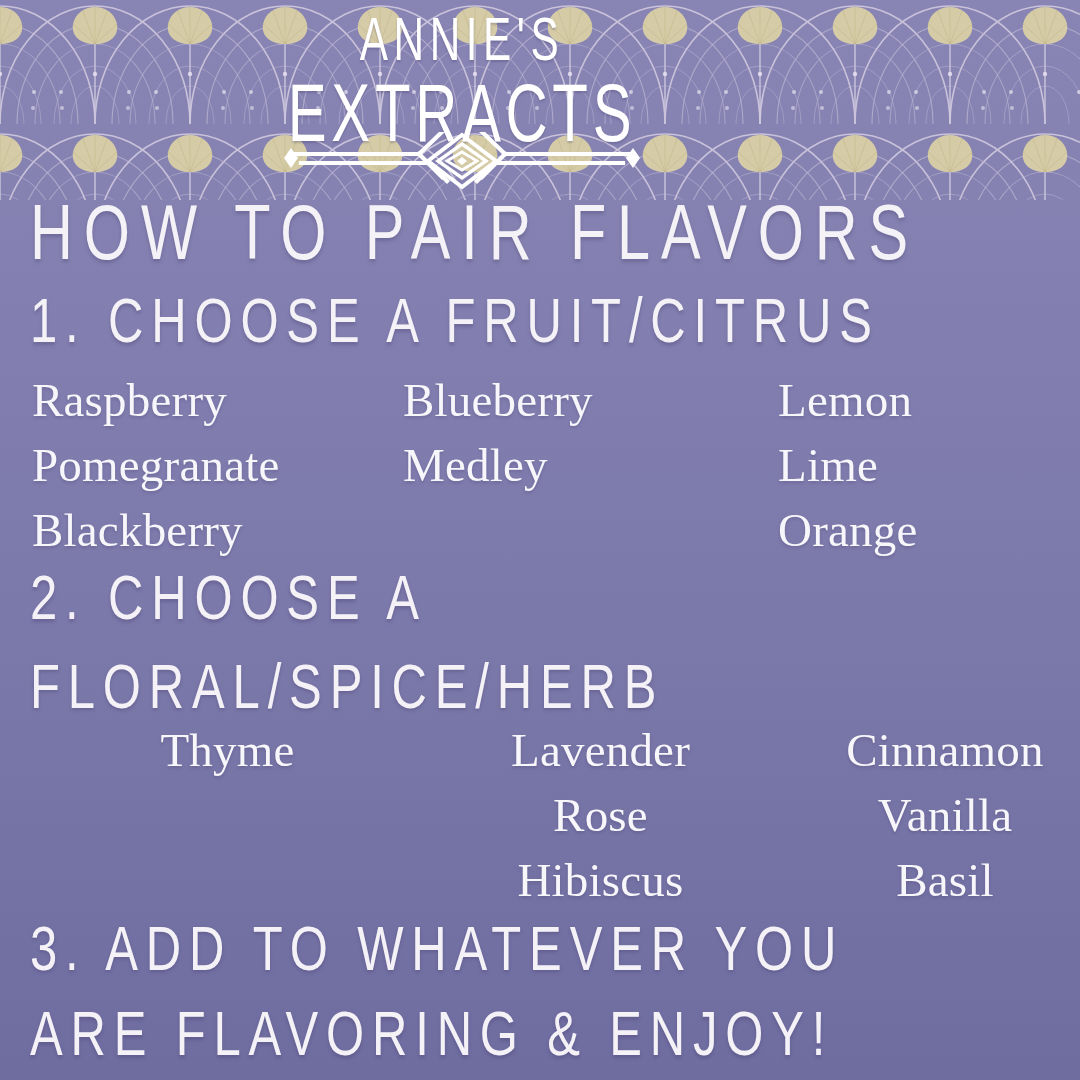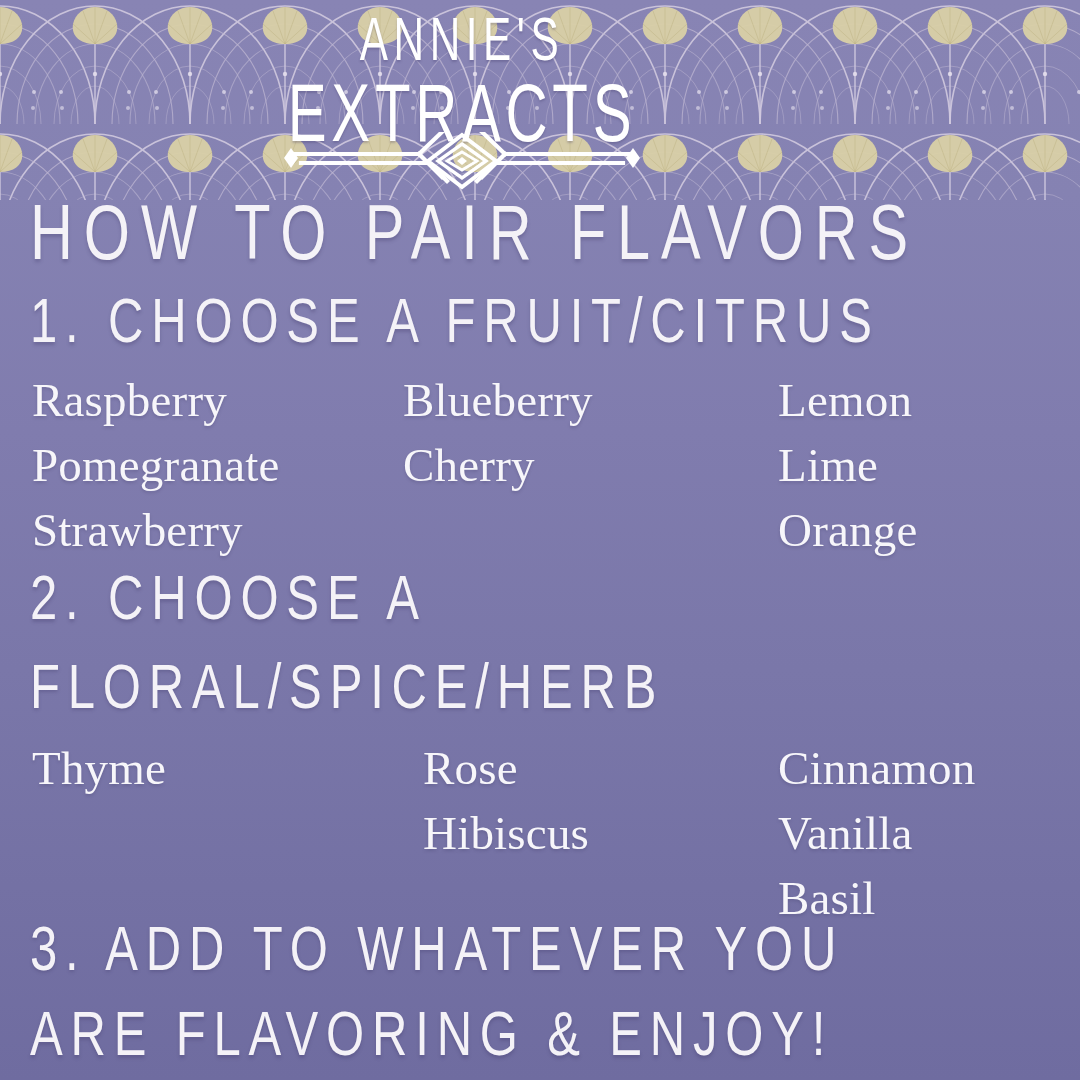--- a/index.html
+++ b/index.html
@@ -146,21 +146,21 @@
     color: #f7f6fa;
     font-family: "Liberation Serif", serif;
     font-size: 47px;
     line-height: 65px;
     letter-spacing: 0.2px;
     white-space: nowrap;
     text-shadow: 0 2px 3px rgba(62,57,102,0.26);
   }
 
   #fruit-grid { top: 368px; }
-  #herb-grid  { top: 736px; grid-template-columns: 391px 355px 334px; }
+  #herb-grid  { top: 718px; grid-template-columns: 391px 355px 334px; text-align: center; }
 </style>
 </head>
 <body>
 
 <div id="poster">
 
   <div id="pattern-band">
     <svg width="1080" height="200" viewBox="0 0 1080 200" xmlns="http://www.w3.org/2000/svg" aria-hidden="true">
       <defs>
         <g id="fan">
@@ -255,43 +255,44 @@
   </div>
 
   <div id="title" class="heading">HOW TO PAIR FLAVORS</div>
 
   <div id="step1-heading" class="heading">1. CHOOSE A FRUIT/CITRUS</div>
 
   <div id="fruit-grid" class="option-grid">
     <div class="option-col">
       <span class="option-item">Raspberry</span>
       <span class="option-item">Pomegranate</span>
-      <span class="option-item">Strawberry</span>
+      <span class="option-item">Blackberry</span>
     </div>
     <div class="option-col">
       <span class="option-item">Blueberry</span>
-      <span class="option-item">Cherry</span>
+      <span class="option-item">Medley</span>
     </div>
     <div class="option-col">
       <span class="option-item">Lemon</span>
       <span class="option-item">Lime</span>
       <span class="option-item">Orange</span>
     </div>
   </div>
 
   <div id="step2-heading" class="heading">
     <span class="hl hl1">2. CHOOSE A</span>
     <span class="hl hl2">FLORAL/SPICE/HERB</span>
   </div>
 
   <div id="herb-grid" class="option-grid">
     <div class="option-col">
       <span class="option-item">Thyme</span>
     </div>
     <div class="option-col">
+      <span class="option-item">Lavender</span>
       <span class="option-item">Rose</span>
       <span class="option-item">Hibiscus</span>
     </div>
     <div class="option-col">
       <span class="option-item">Cinnamon</span>
       <span class="option-item">Vanilla</span>
       <span class="option-item">Basil</span>
     </div>
   </div>
 

